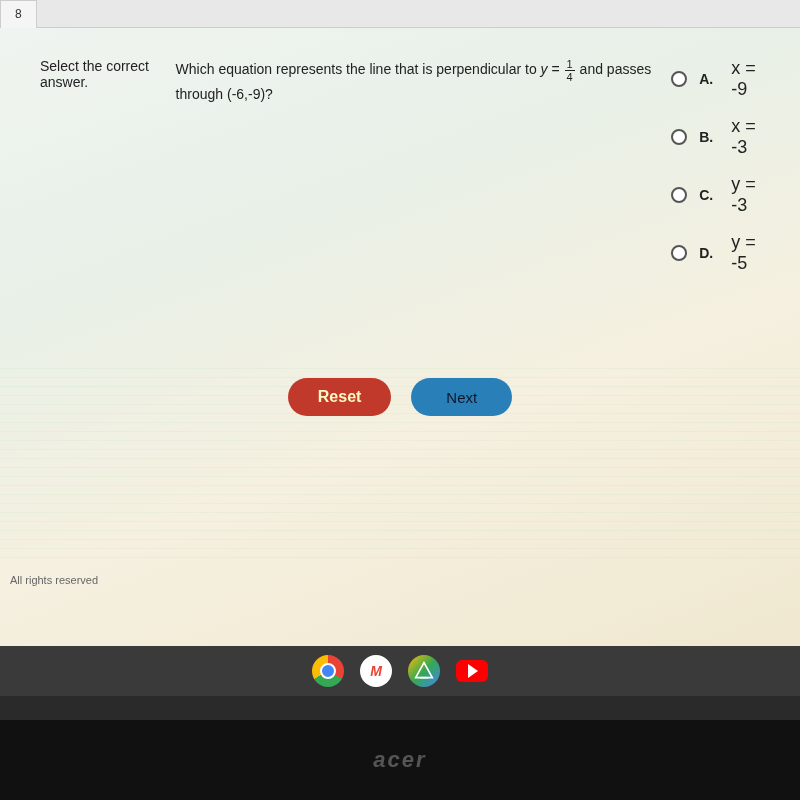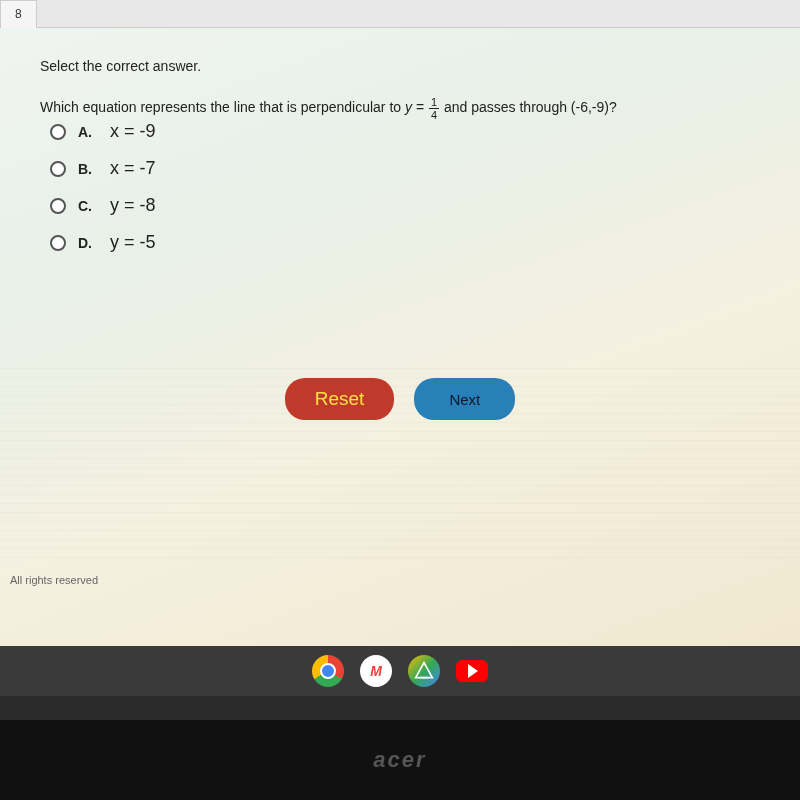--- a/index.html
+++ b/index.html
@@ -41,21 +41,21 @@
       display: flex;
       align-items: center;
     }
 
     
     .content-area {
       flex: 1;
       background: linear-gradient(160deg, #f0f4f0 0%, #e8f0e8 30%, #f5f0e0 60%, #f0e8d0 100%);
       padding: 30px 40px 20px 40px;
       display: flex;
-      flex-direction: column;
+      flex-direction: row;
       position: relative;
     }
 
     .instruction {
       font-size: 14px;
       color: #222;
       margin-bottom: 22px;
     }
 
     .question-text {
@@ -130,27 +130,27 @@
       gap: 20px;
       margin-top: 10px;
       position: absolute;
       left: 0;
       right: 0;
       top: 340px;
     }
 
     .btn-reset {
       background: #c0392b;
-      color: #fde047;
+      color: #fef9c3;
       border: none;
       border-radius: 20px;
       padding: 10px 30px;
-      font-size: 19px;
+      font-size: 16px;
       cursor: pointer;
-      font-weight: 400;
+      font-weight: 700;
     }
 
     .btn-next {
       background: #2980b9;
       color: #0f172a;
       border: none;
       border-radius: 20px;
       padding: 10px 35px;
       font-size: 15px;
       cursor: pointer;
@@ -302,27 +302,27 @@
 
       <div class="option">
         <div class="radio-circle"></div>
         <span class="option-label">A.</span>
         <span class="option-text">x = -9</span>
       </div>
 
       <div class="option">
         <div class="radio-circle"></div>
         <span class="option-label">B.</span>
-        <span class="option-text">x = -7</span>
+        <span class="option-text">x = -3</span>
       </div>
 
       <div class="option">
         <div class="radio-circle"></div>
         <span class="option-label">C.</span>
-        <span class="option-text">y = -8</span>
+        <span class="option-text">y = -3</span>
       </div>
 
       <div class="option">
         <div class="radio-circle"></div>
         <span class="option-label">D.</span>
         <span class="option-text">y = -5</span>
       </div>
 
     </div>
 

